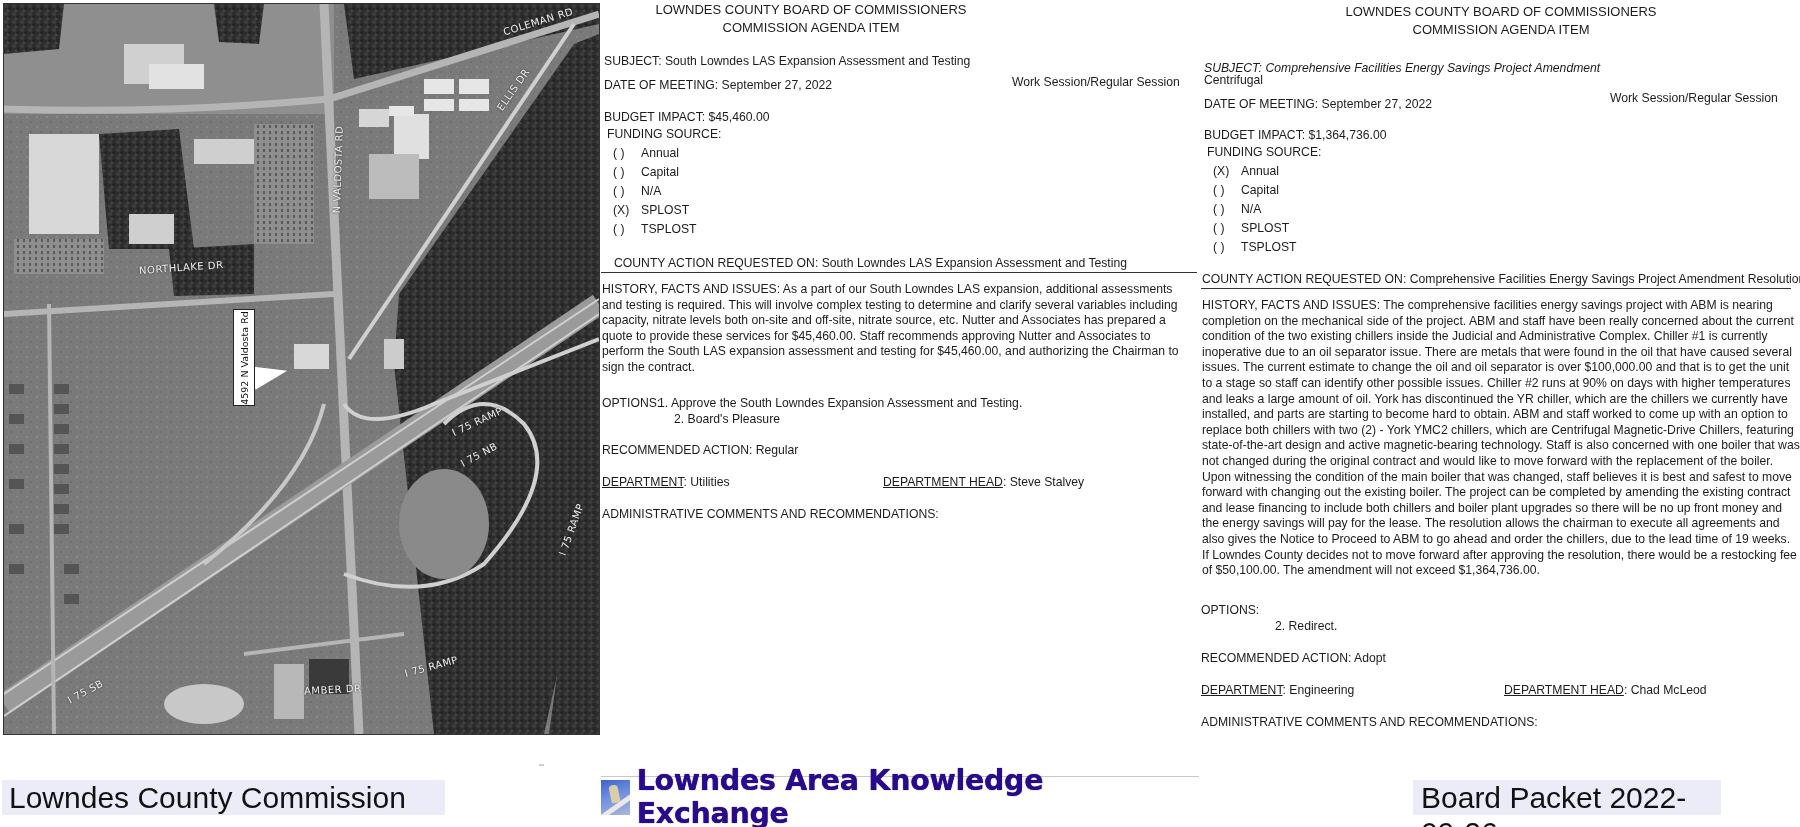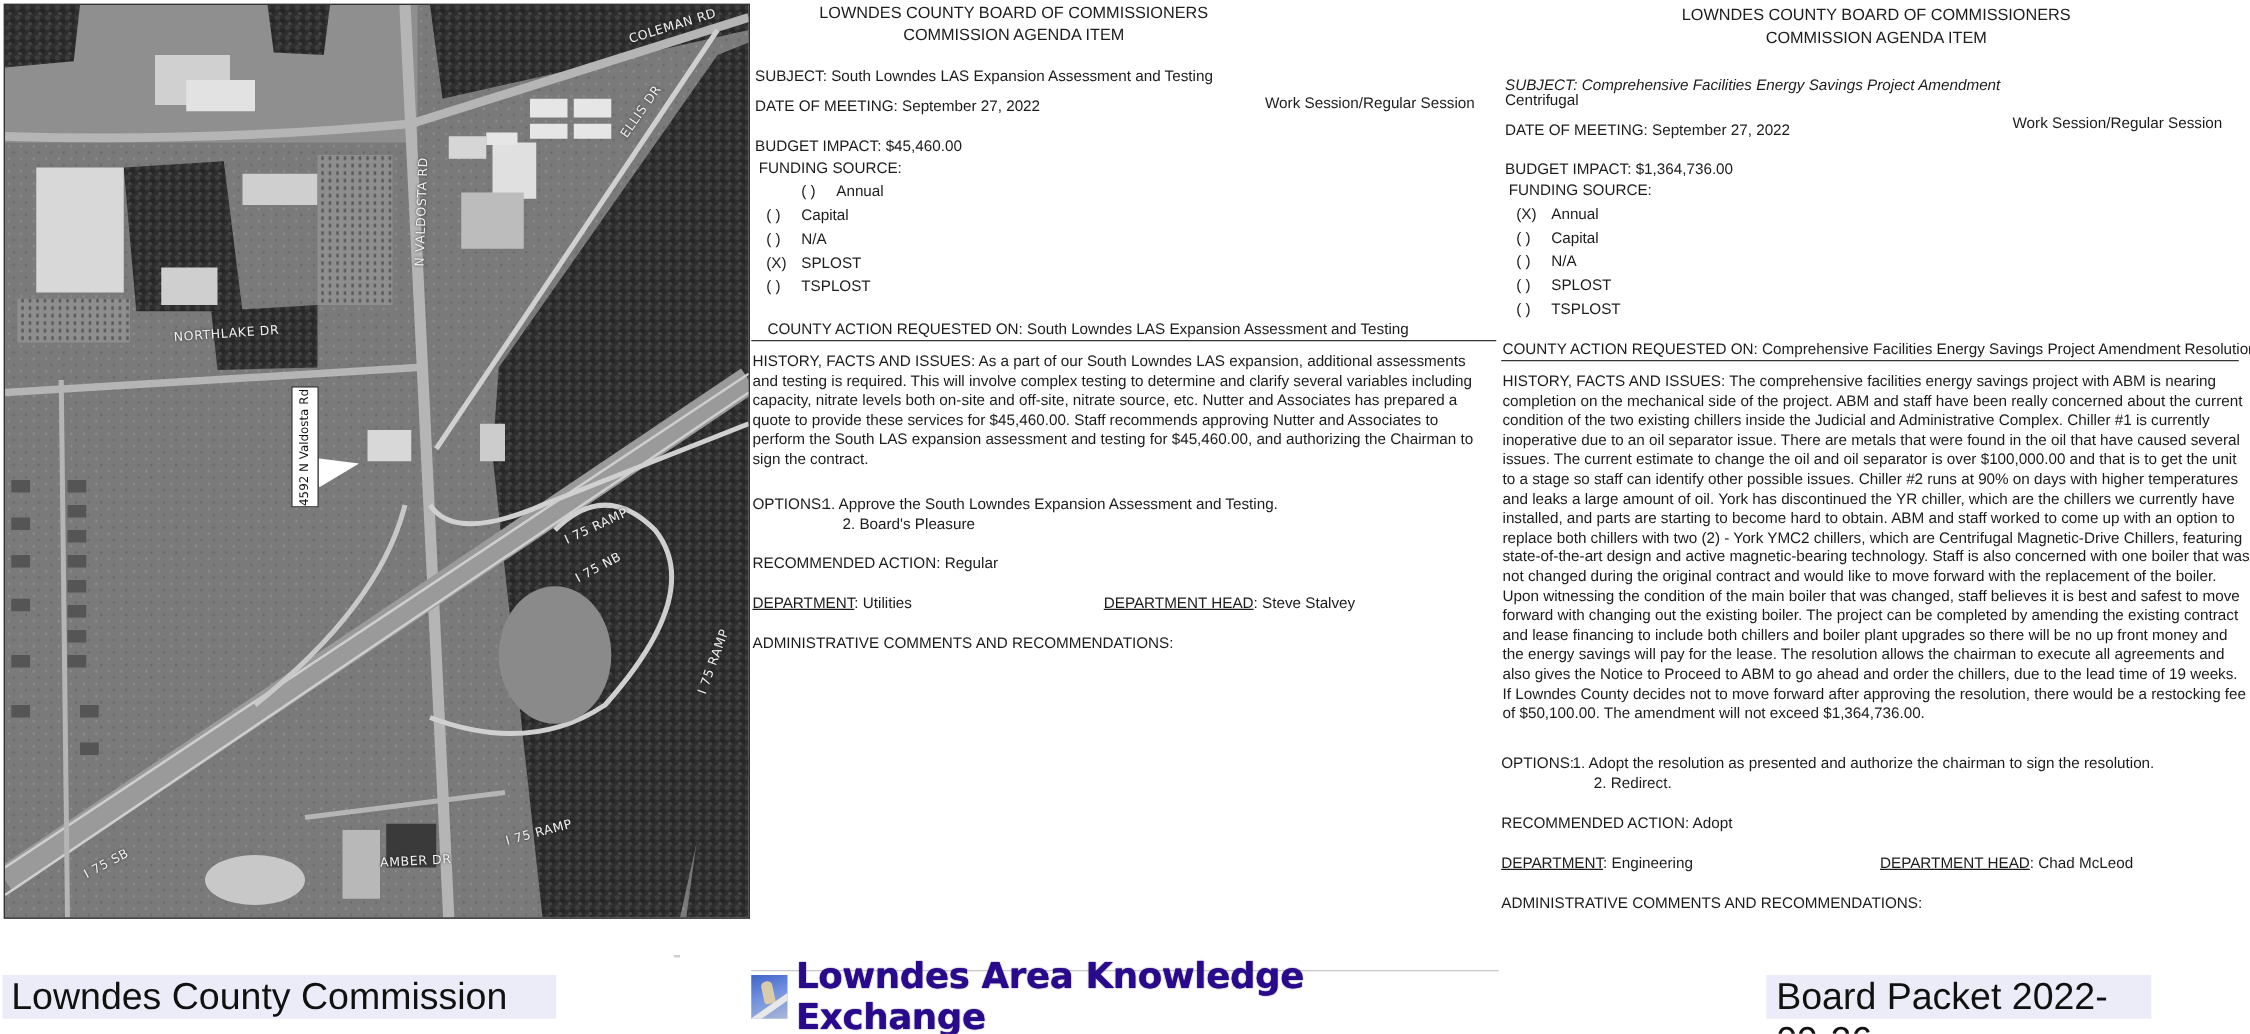--- a/index.html
+++ b/index.html
@@ -160,21 +160,21 @@
     <span>September 27, 2022</span>
   </div>
   <div class="row" style="top:75px;left:411px;">Work Session/Regular Session</div>
 
   <div class="row" style="top:110px;left:3px;">
     <span>BUDGET IMPACT:</span>
     <span>$45,460.00</span>
   </div>
   <div class="row" style="top:127px;left:6px;">FUNDING SOURCE:</div>
 
-  <div class="fs-item" style="top:146px;left:12px;margin-left:28px;"><span class="fs-mark">( )</span><span>Annual</span></div>
+  <div class="fs-item" style="top:146px;left:12px;"><span class="fs-mark">( )</span><span>Annual</span></div>
   <div class="fs-item" style="top:165px;left:12px;"><span class="fs-mark">( )</span><span>Capital</span></div>
   <div class="fs-item" style="top:184px;left:12px;"><span class="fs-mark">( )</span><span>N/A</span></div>
   <div class="fs-item" style="top:203px;left:12px;"><span class="fs-mark">(X)</span><span>SPLOST</span></div>
   <div class="fs-item" style="top:222px;left:12px;"><span class="fs-mark">( )</span><span>TSPLOST</span></div>
 
   <div class="row" style="top:256px;left:1px;margin-left:12px;">
     <span>COUNTY ACTION REQUESTED ON:</span>
     <span>South Lowndes LAS Expansion Assessment and Testing</span>
   </div>
   <div class="rule" style="top:272px;width:596px;"></div>
@@ -231,21 +231,20 @@
     <span>Comprehensive Facilities Energy Savings Project Amendment Resolution</span>
   </div>
   <div class="rule" style="top:288px;width:590px;"></div>
 
   <div class="para" style="top:298px;left:1px;width:598px;">
     <span>HISTORY, FACTS AND ISSUES:</span>
     <span>The comprehensive facilities energy savings project with ABM is nearing completion on the mechanical side of the project. ABM and staff have been really concerned about the current condition of the two existing chillers inside the Judicial and Administrative Complex.  Chiller #1 is currently inoperative due to an oil separator issue.  There are metals that were found in the oil that have caused several issues.  The current estimate to change the oil and oil separator is over $100,000.00 and that is to get the unit to a stage so staff can identify other possible issues.  Chiller #2 runs at 90% on days with higher temperatures and leaks a large amount of oil.  York has discontinued the YR chiller, which are the chillers we currently have installed, and parts are starting to become hard to obtain.  ABM and staff worked to come up with an option to replace both chillers with two (2) - York YMC2 chillers, which are Centrifugal Magnetic-Drive Chillers, featuring state-of-the-art design and active magnetic-bearing technology.    Staff is also concerned with one boiler that was not changed during the original contract and would like to move forward with the replacement of the boiler.  Upon witnessing the condition of the main boiler that was changed, staff believes it is best and safest to move forward with changing out the existing boiler.  The project can be completed by amending the existing contract and lease financing to include both chillers and boiler plant upgrades so there will be no up front money and the energy savings will pay for the lease. The resolution allows the chairman to execute all agreements and also gives the Notice to Proceed to ABM to go ahead and order the chillers, due to the lead time of 19 weeks.  If Lowndes County decides not to move forward after approving the resolution, there would be a restocking fee of $50,100.00.  The amendment will not exceed $1,364,736.00.</span>
   </div>
 
   <div class="row" style="top:603px;left:0px;">OPTIONS:</div>
-  <div class="row" style="top:603px;left:57px;">1.  Adopt the resolution as presented and authorize the chairman to sign the resolution.</div>
   <div class="row" style="top:619px;left:74px;">2.  Redirect.</div>
 
   <div class="row" style="top:651px;left:0px;">
     <span>RECOMMENDED ACTION:</span>
     <span>Adopt</span>
   </div>
 
   <div class="row" style="top:683px;left:0px;"><u>DEPARTMENT</u><span>: Engineering</span></div>
   <div class="row" style="top:683px;left:303px;"><u>DEPARTMENT HEAD</u><span>: Chad McLeod</span></div>
 

